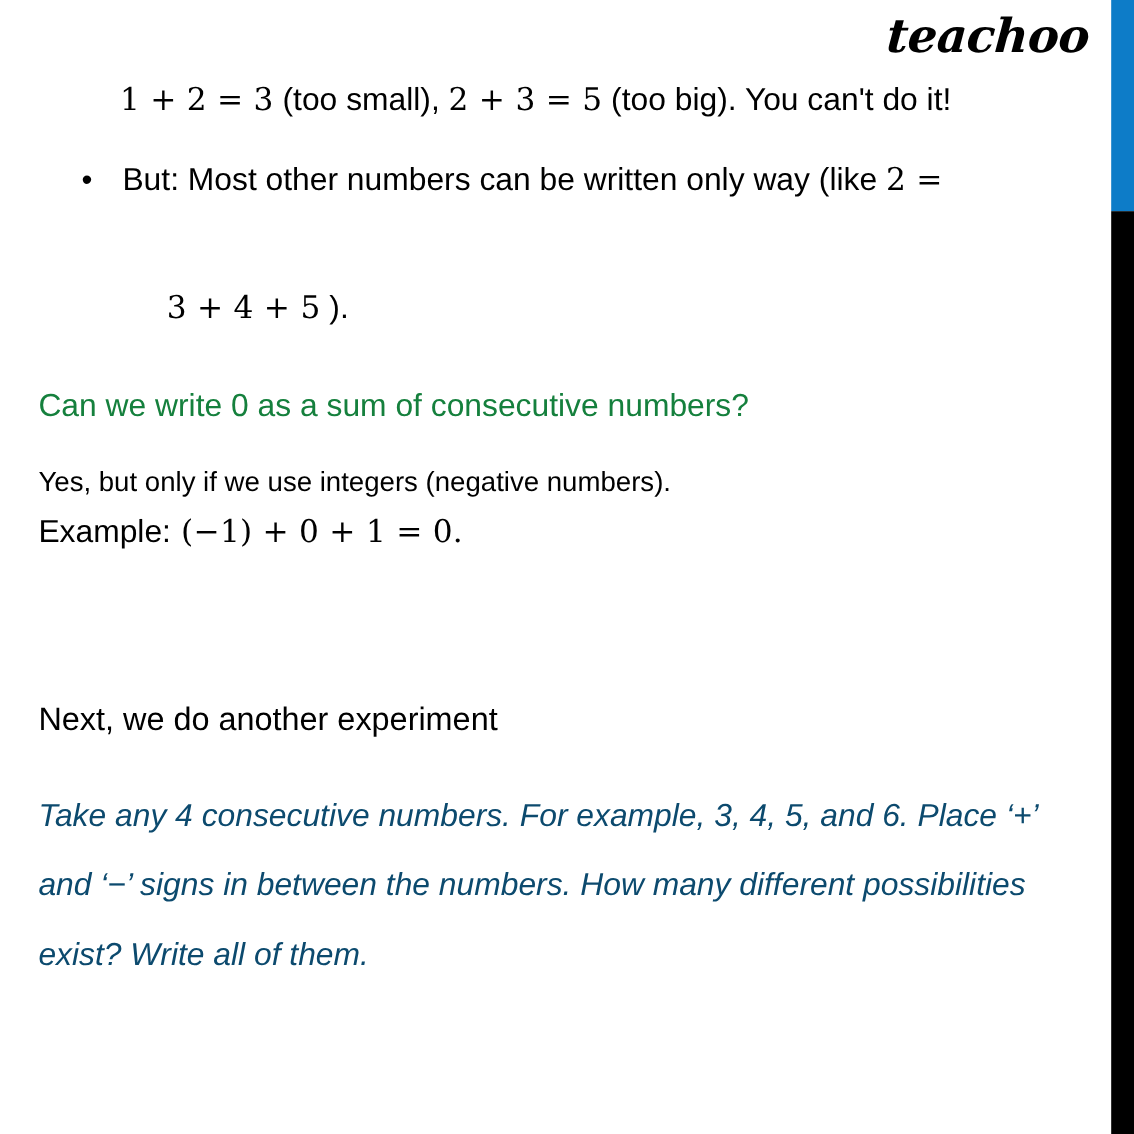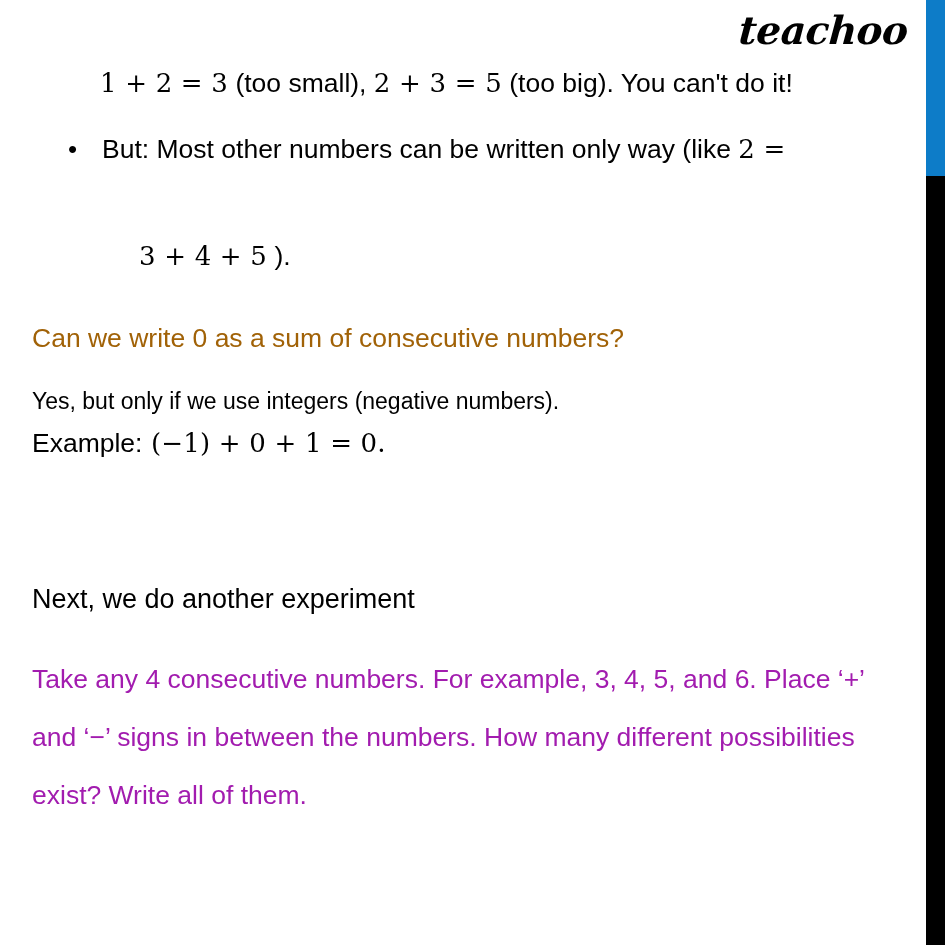--- a/index.html
+++ b/index.html
@@ -112,21 +112,21 @@
     position: absolute;
     left: 107px;
     top: 195px;
     margin-top: 48px;
   }
 
   .row-q1 {
     position: absolute;
     left: 0px;
     top: 325px;
-    color: #a16207;
+    color: #15803d;
     font-size: 26.5px;
   }
 
   .row-a1 {
     position: absolute;
     left: 0px;
     top: 390px;
     font-size: 23px;
   }
 
@@ -142,24 +142,25 @@
     left: 0px;
     top: 586px;
     font-size: 27px;
   }
 
   .para-blue {
     position: absolute;
     left: 0px;
     top: 650px;
     width: 868px;
-    color: #a21caf;
+    color: #0c4a6e;
     font-size: 26.5px;
     line-height: 58px;
     white-space: normal;
+    font-style: italic;
   }
 </style>
 </head>
 <body>
 
 <div id="slide">
 
   <div class="edge-bar edge-bar-blue"></div>
   <div class="edge-bar edge-bar-black"></div>
 

